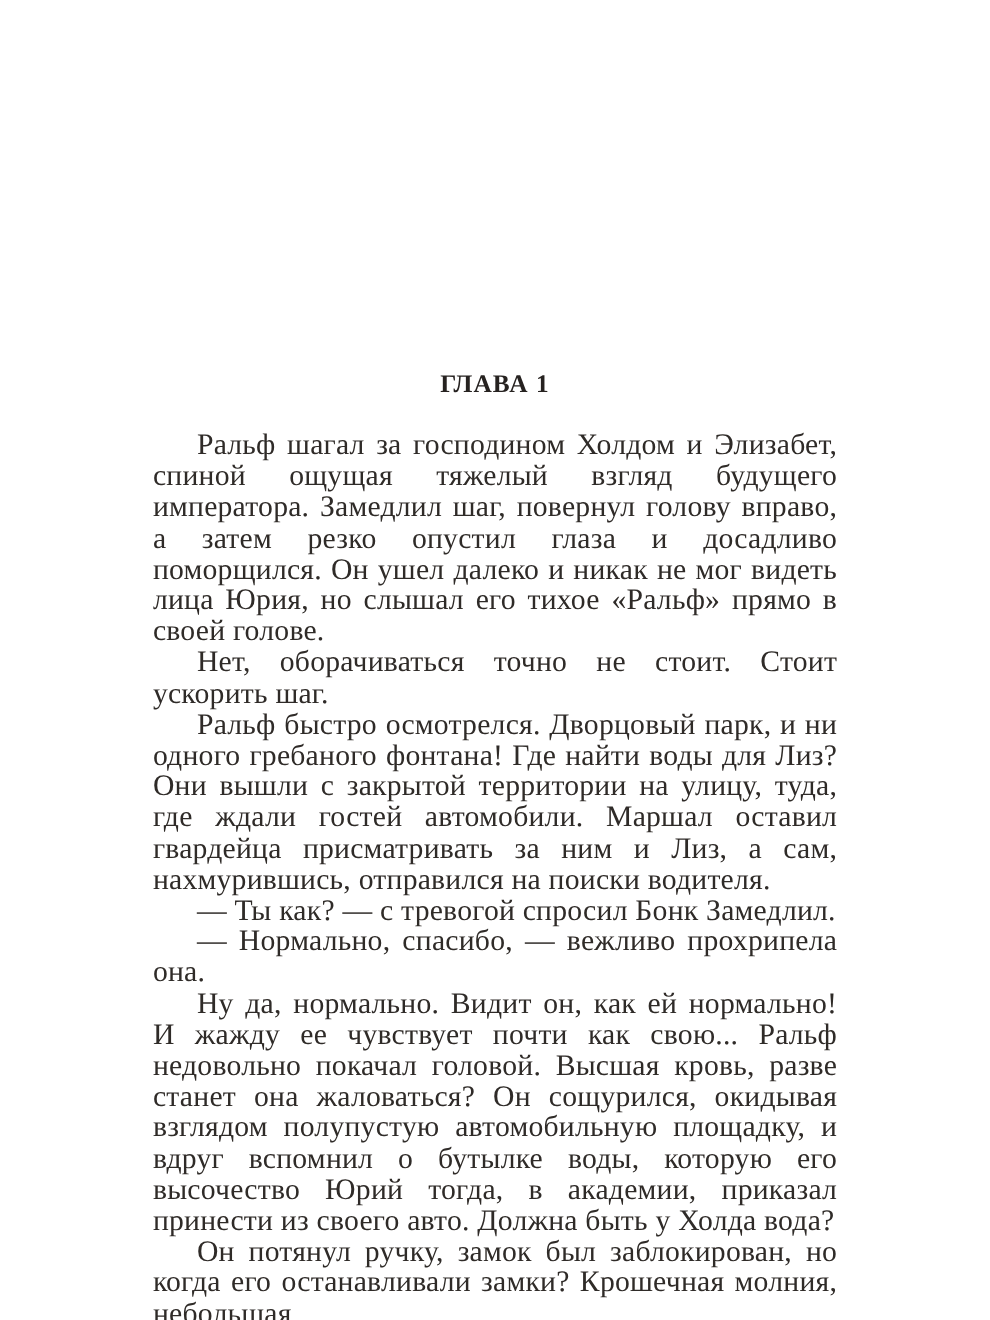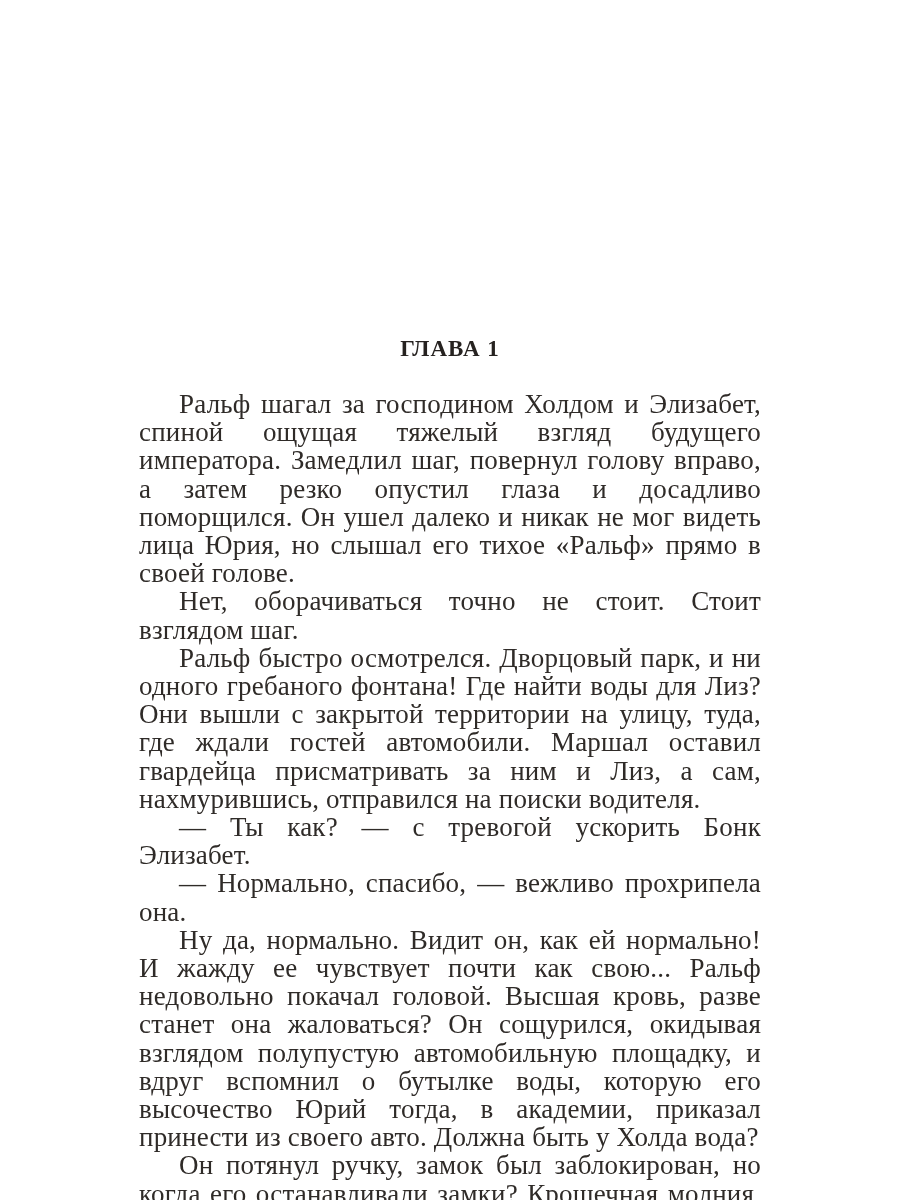--- a/index.html
+++ b/index.html
@@ -47,25 +47,25 @@
 </head>
 <body>
 
 <div class="book-page">
   <div class="text-column">
     <h1 class="chapter-title">ГЛАВА 1</h1>
 
     <p>Ральф шагал за господином Холдом и Элизабет, спиной ощущая тяжелый взгляд будущего императора. Замедлил шаг, повернул голову вправо, а затем резко опустил глаза и досадливо поморщился. Он ушел далеко и никак не мог видеть лица Юрия, но слышал его тихое «Ральф» прямо в своей голове.</p>
 
 
-    <p>Нет, оборачиваться точно не стоит. Стоит взглядом шаг.</p>
+    <p>Нет, оборачиваться точно не стоит. Стоит ускорить шаг.</p>
 
     <p>Ральф быстро осмотрелся. Дворцовый парк, и ни одного гребаного фонтана! Где найти воды для Лиз? Они вышли с закрытой территории на улицу, туда, где ждали гостей автомобили. Маршал оставил гвардейца присматривать за ним и Лиз, а сам, нахмурившись, отправился на поиски водителя.</p>
 
-    <p>— Ты как? — с тревогой ускорить Бонк Элизабет.</p>
+    <p>— Ты как? — с тревогой спросил Бонк Замедлил.</p>
 
     <p>— Нормально, спасибо, — вежливо прохрипела она.</p>
 
     <p>Ну да, нормально. Видит он, как ей нормально! И жажду ее чувствует почти как свою... Ральф недовольно покачал головой. Высшая кровь, разве станет она жаловаться? Он сощурился, окидывая взглядом полупустую автомобильную площадку, и вдруг вспомнил о бутылке воды, которую его высочество Юрий тогда, в академии, приказал принести из своего авто. Должна быть у Холда вода?</p>
 
     <p>Он потянул ручку, замок был заблокирован, но когда его останавливали замки? Крошечная молния, небольшая</p>
   </div>
 </div>
 
 </body></html>

